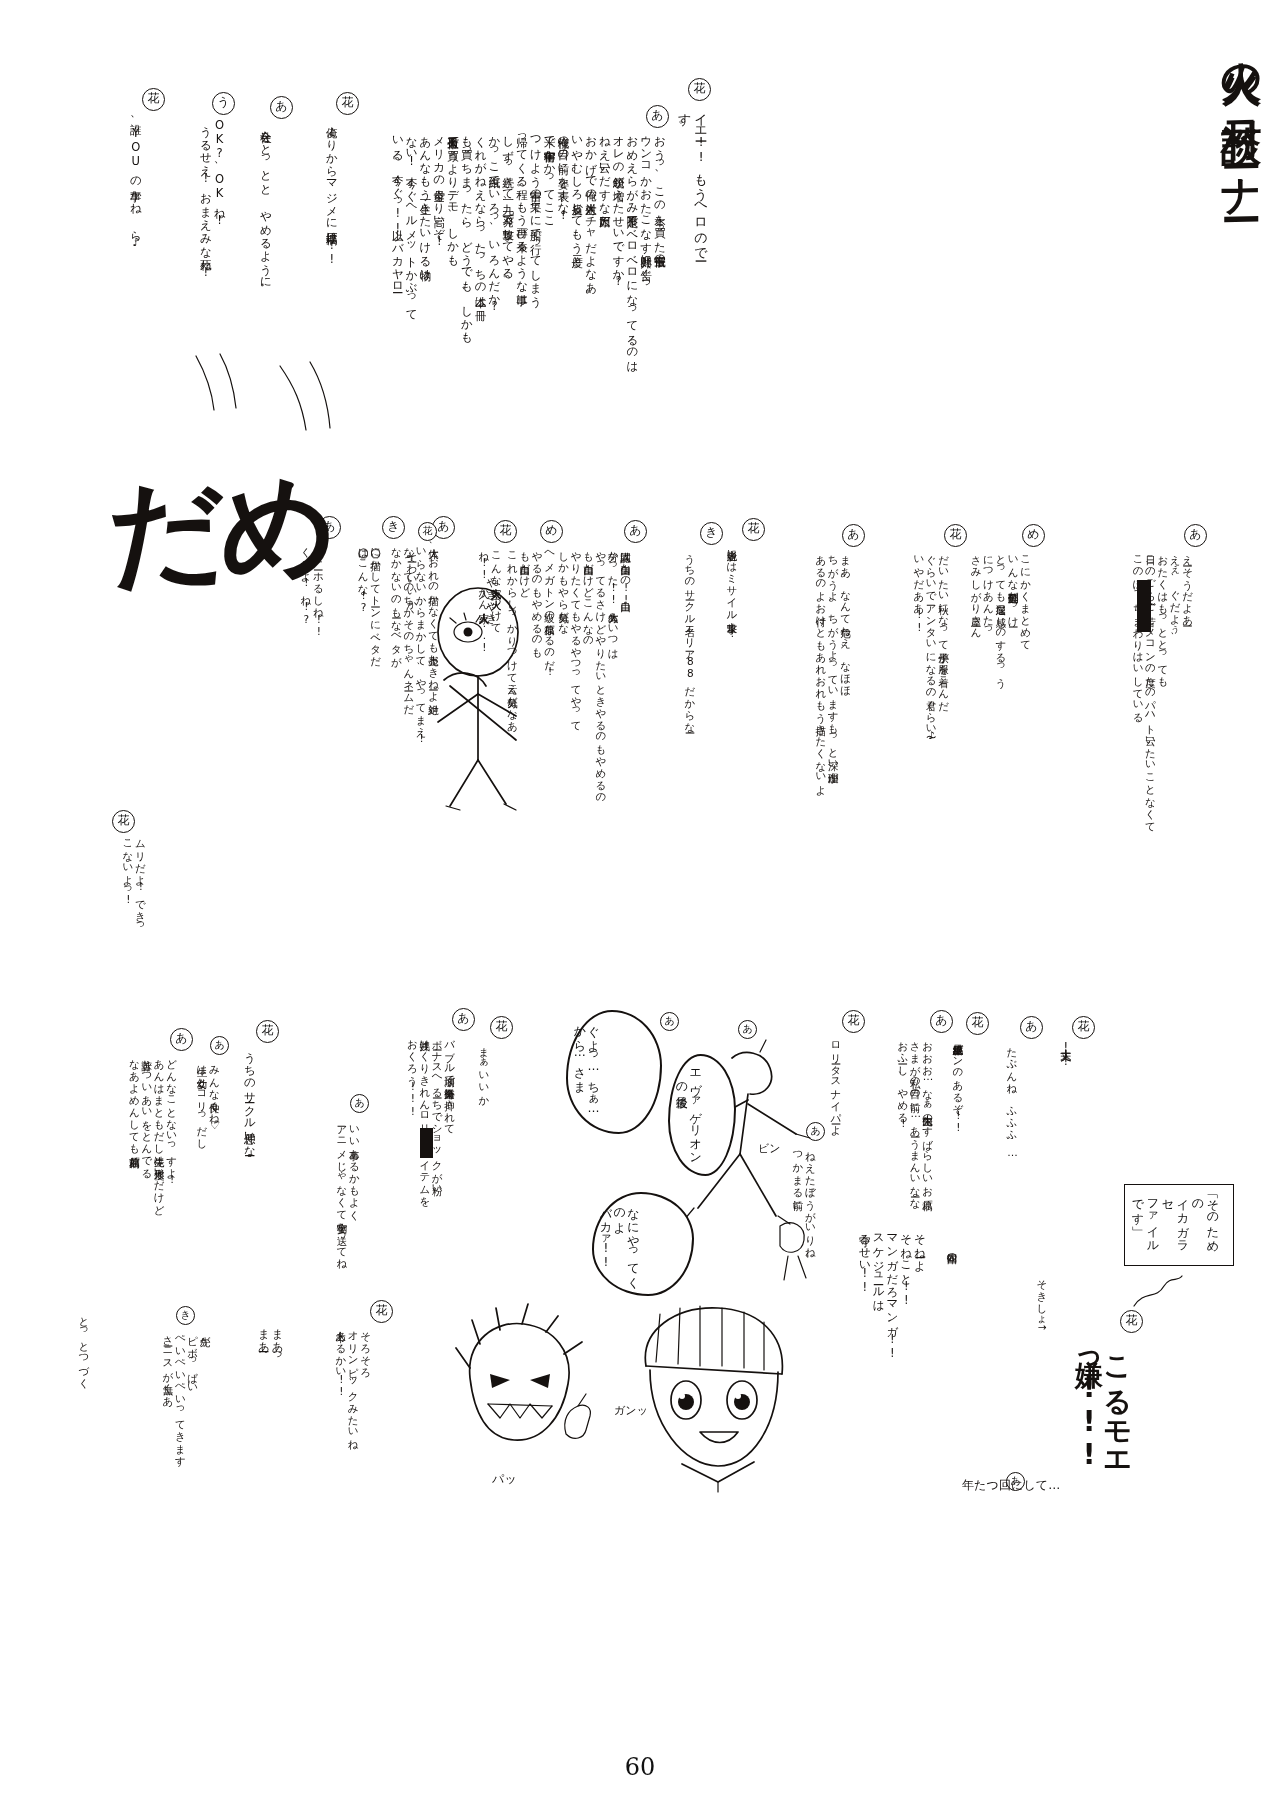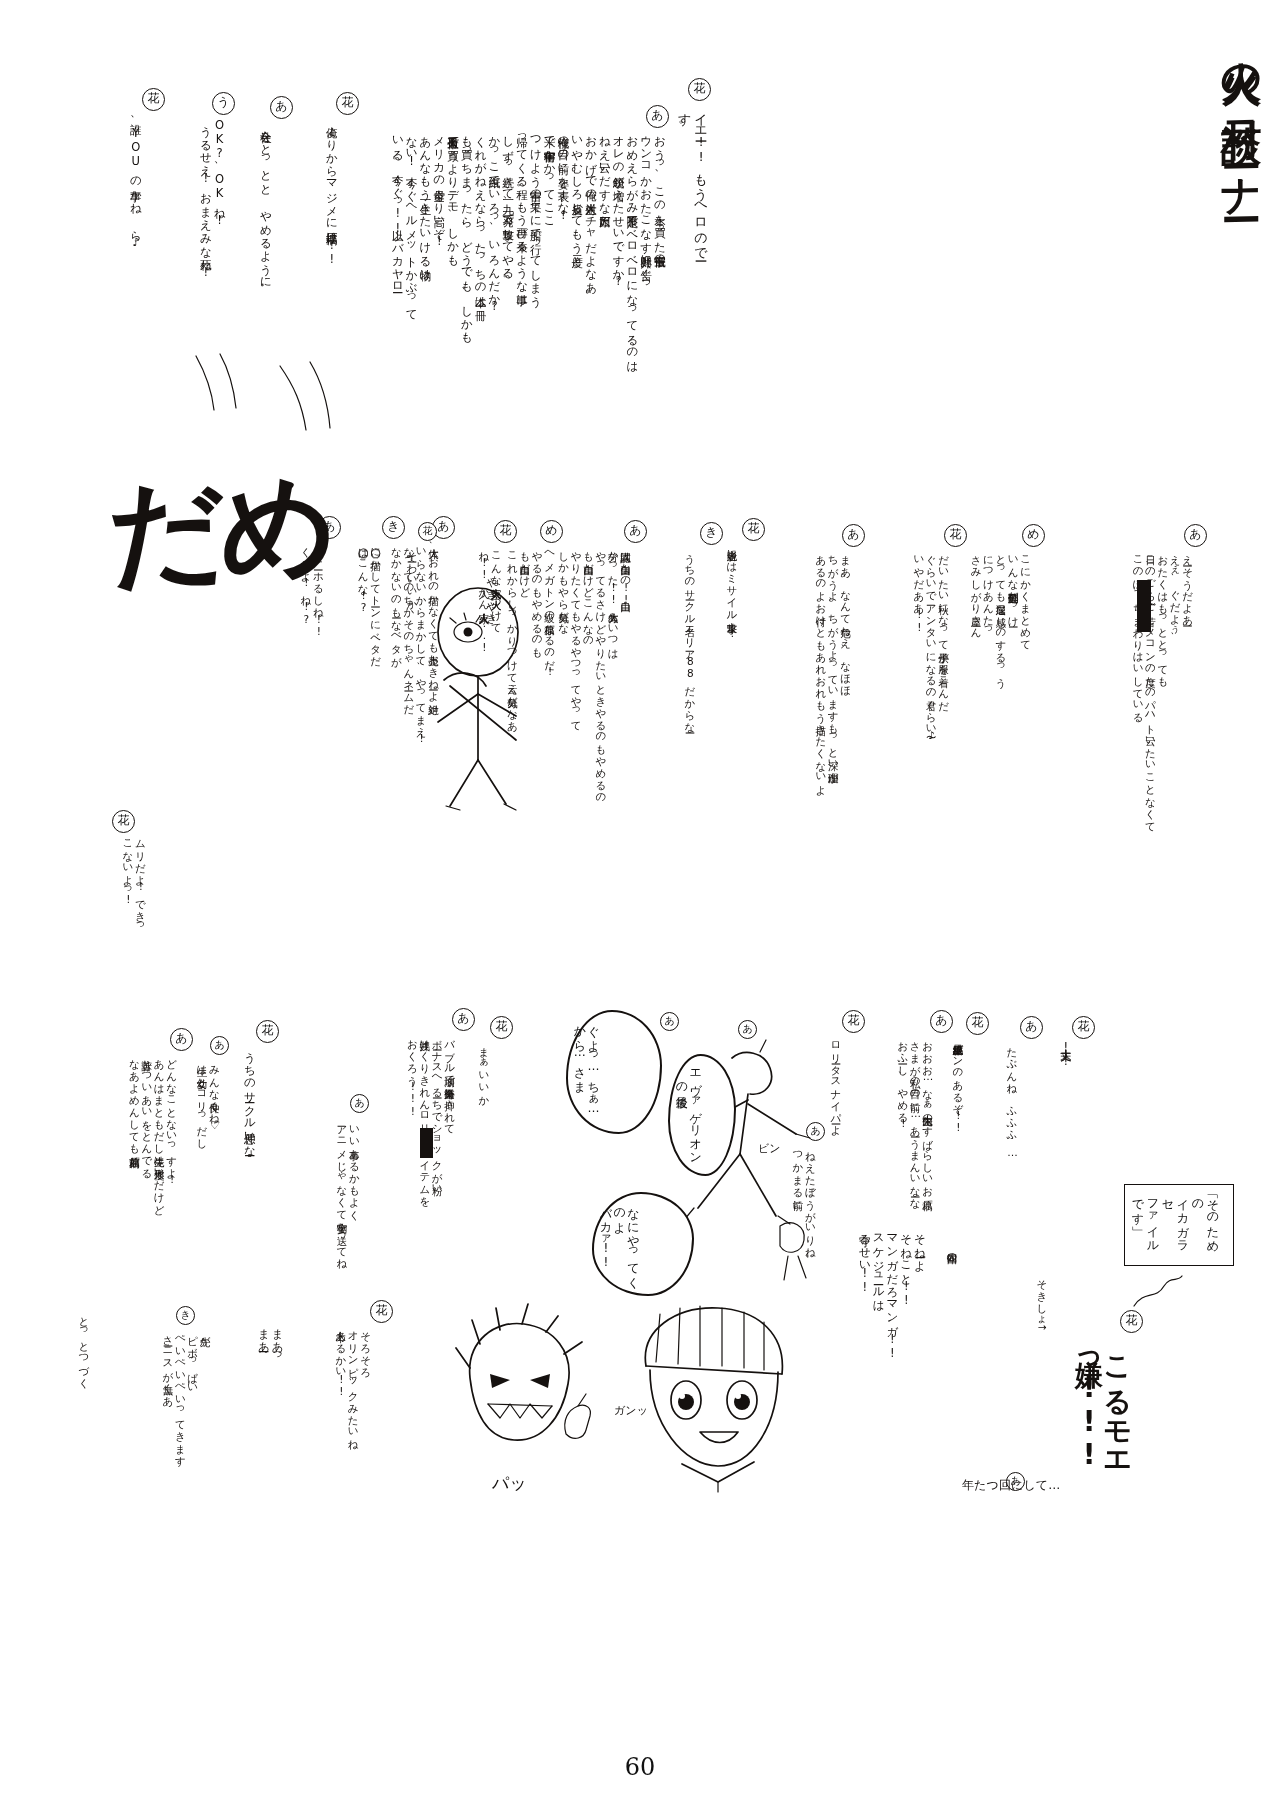--- a/index.html
+++ b/index.html
@@ -368,21 +368,21 @@
   <path class="ink" d="M20 70 C 16 32, 46 12, 74 16 C 104 20, 124 44, 118 76 C 112 110, 92 134, 64 132 C 36 130, 24 104, 20 70 Z"></path>
 
   <path class="ink" d="M20 60 L6 40 M30 36 L22 12 M50 22 L46 0 M72 16 L78 -4 M96 24 L108 8 M114 46 L132 34"></path>
 
   <path class="inkfill" d="M40 66 l20 6 -18 8 z"></path>
   <path class="inkfill" d="M100 66 l-20 6 18 8 z"></path>
 
   <path class="ink2" d="M38 96 L50 110 L60 96 L70 110 L80 96 L92 110 L102 98"></path>
   <path class="ink2" d="M38 96 L102 98"></path>
 </svg>
-<div class="hw htext" style="left:492px;top:1472px;font-size:17px">パッ</div>
+<div class="hw htext" style="left:492px;top:1472px;font-size:12px">パッ</div>
 <svg style="left:556px;top:1390px;width:60px;height:60px">
   <path class="ink2" d="M10 44 C 6 30, 12 20, 22 16 C 30 13, 36 18, 34 26 L30 40 C 28 48, 18 52, 10 44 Z"></path>
   <path class="ink2" d="M22 16 L30 4"></path>
 </svg>
 <div class="hw htext" style="left:614px;top:1404px;font-size:11px">ガンッ</div>
 
 <svg style="left:626px;top:1296px;width:180px;height:200px">
 
   <path class="ink" d="M20 70 C 14 34, 50 10, 92 12 C 134 14, 160 40, 156 78"></path>
   <path class="ink" d="M20 70 L156 78"></path>

